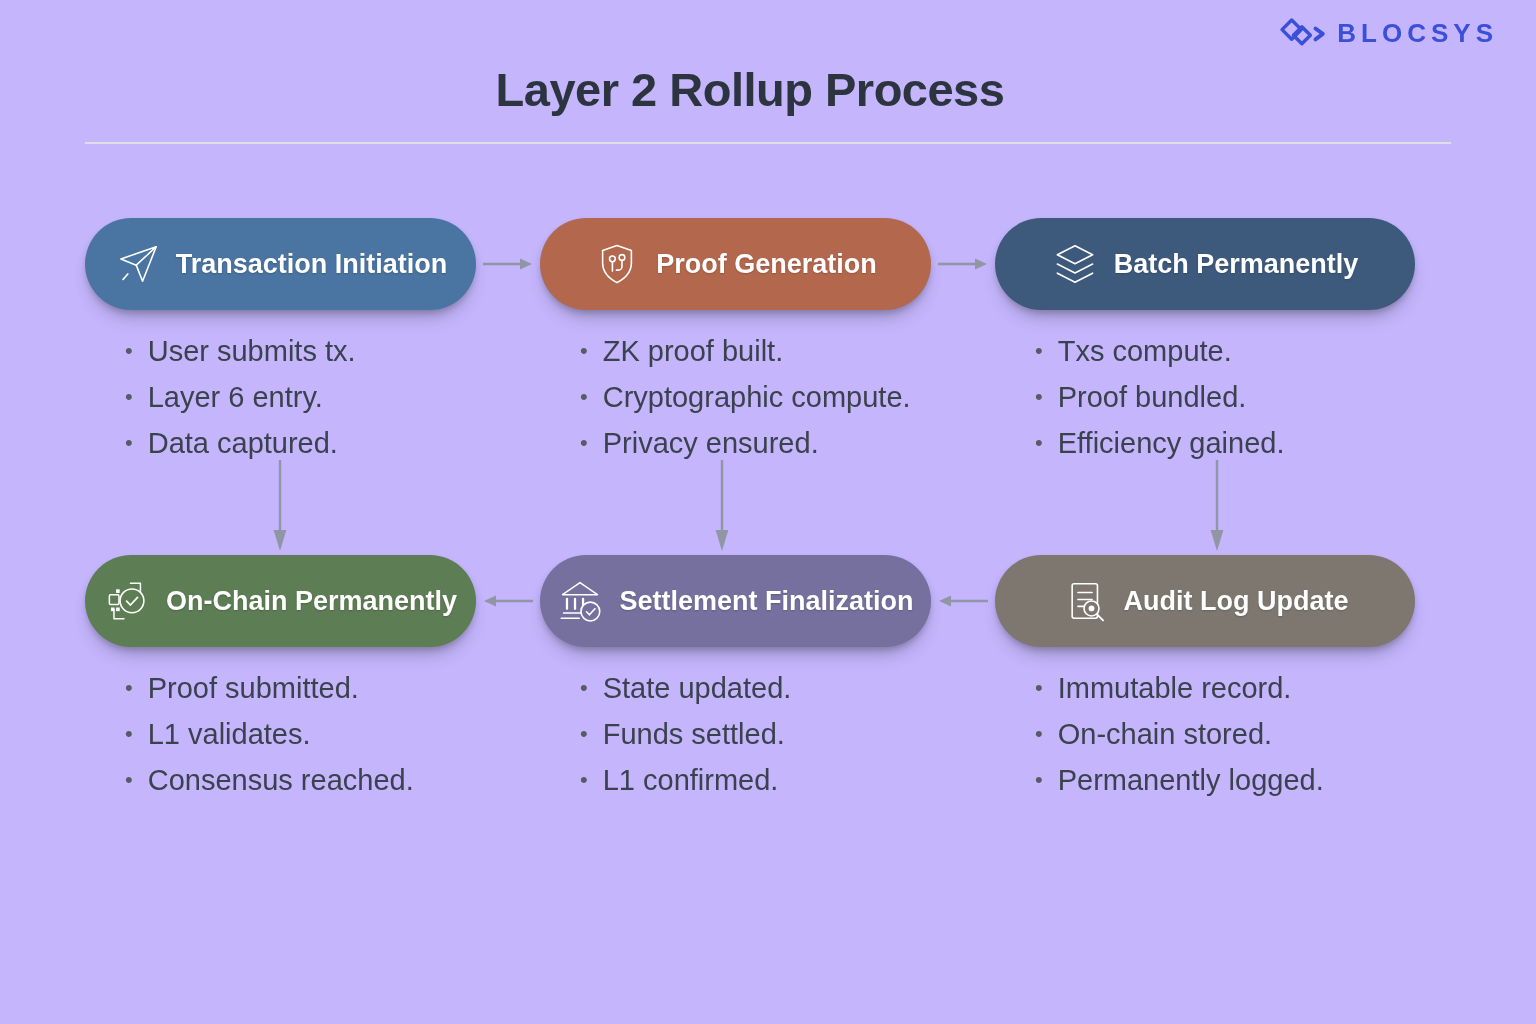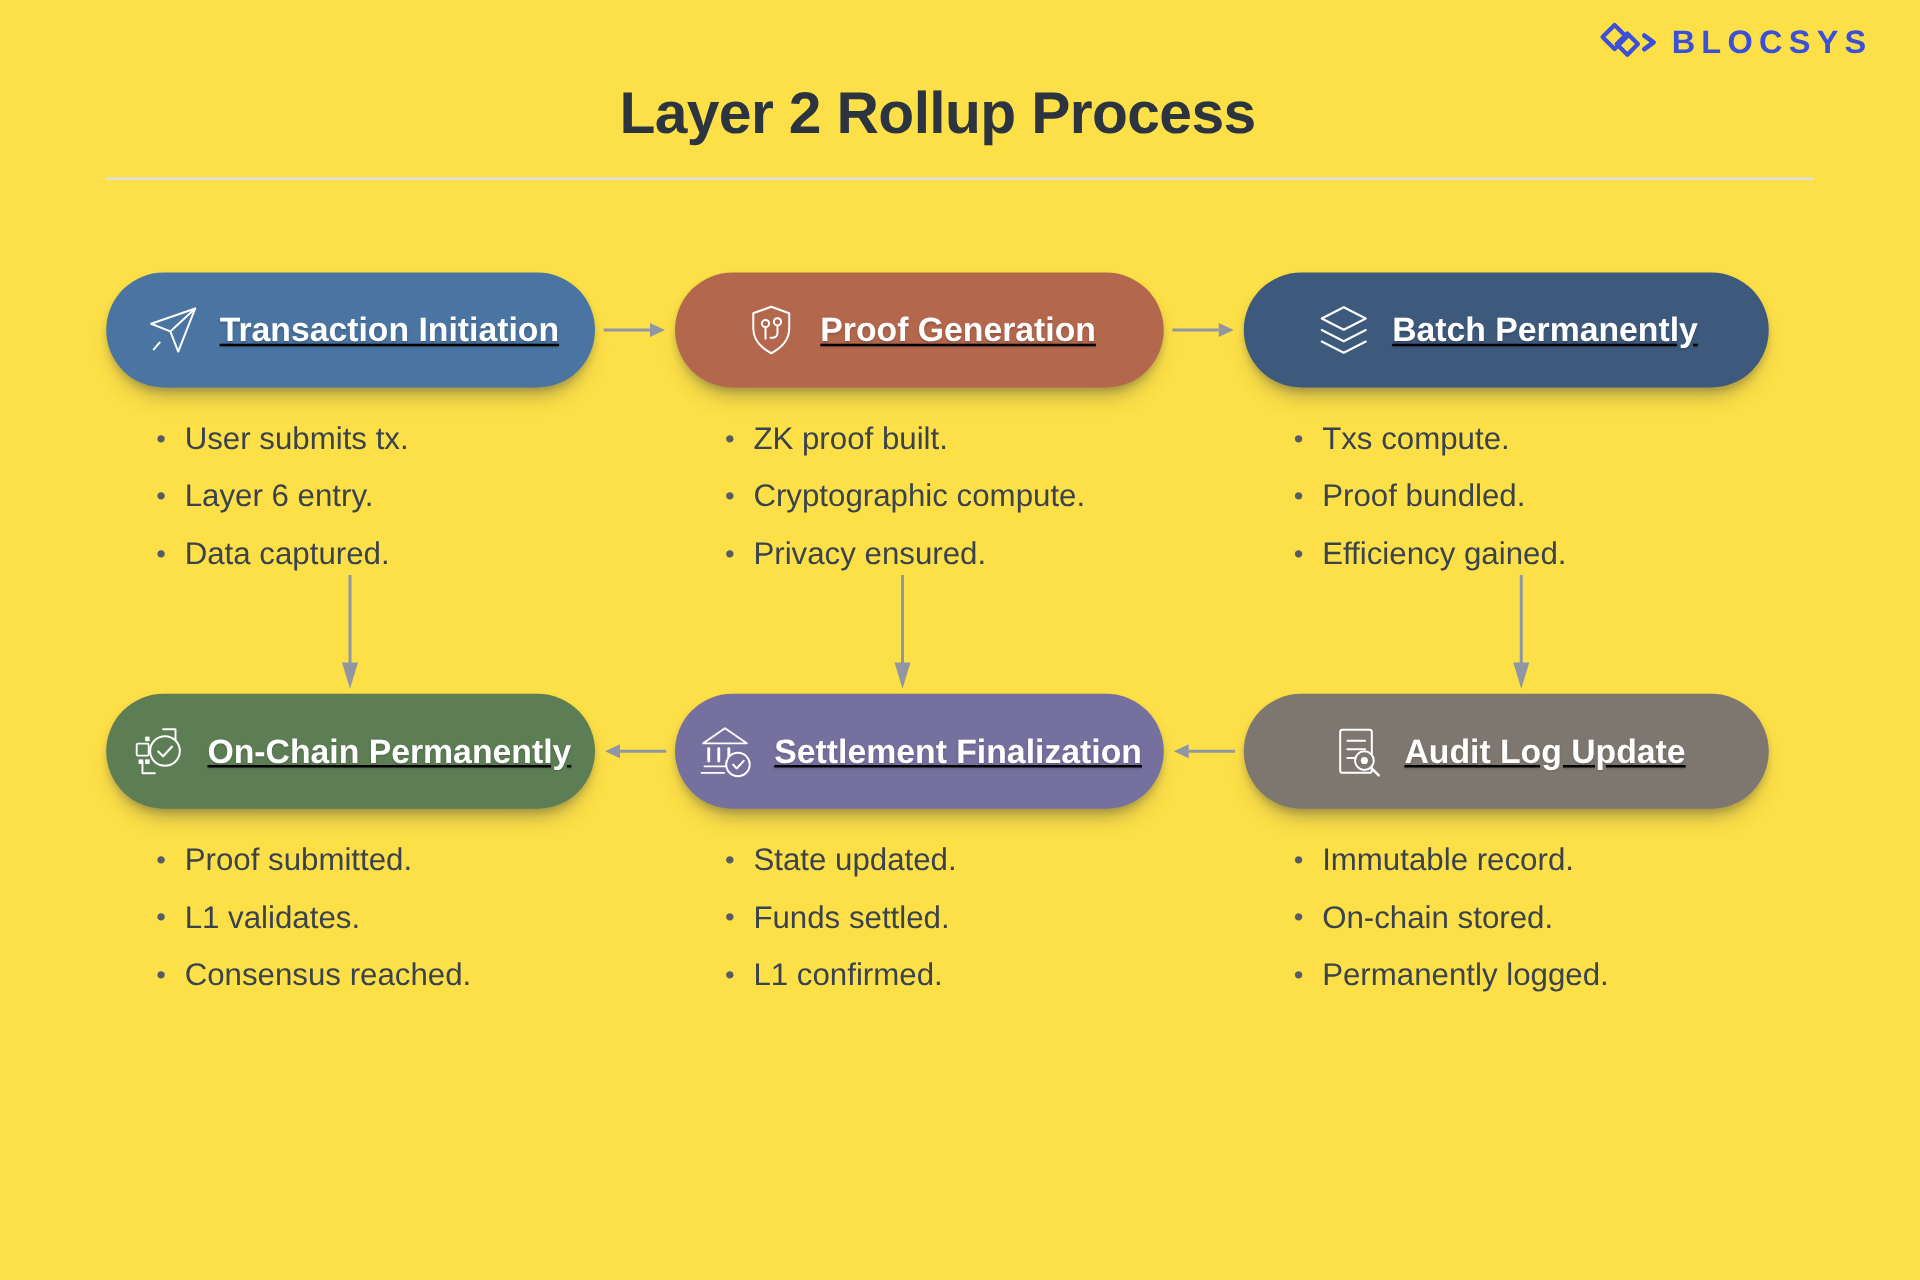--- a/index.html
+++ b/index.html
@@ -1,21 +1,21 @@
 <!DOCTYPE html>
 <html><head>
 <meta charset="utf-8">
 <style>
   * { margin: 0; padding: 0; box-sizing: border-box; }
   html, body { background: #ffffff; }
   .canvas {
     position: relative;
     width: 1536px;
     height: 1024px;
-    background: #fde047;
+    background: #c4b5fd;
     overflow: hidden;
     font-family: "Liberation Sans", sans-serif;
   }
 
   
   .logo {
     position: absolute;
     top: 16px;
     right: 38px;
     display: flex;
@@ -63,21 +63,20 @@
   .pill {
     height: 92px;
     border-radius: 46px;
     background: var(--c, #888);
     display: flex;
     align-items: center;
     justify-content: center;
     gap: 16px;
     padding: 0 16px;
     box-shadow: 0 12px 18px -8px rgba(55,55,65,.45), 0 3px 5px rgba(55,55,65,.18);
-    text-decoration: underline;
   }
   .pill .icon { width: 46px; height: 46px; flex: 0 0 auto; }
   .pill .icon svg { width: 46px; height: 46px; display: block; }
   .pill .label {
     color: #ffffff;
     font-size: 27px;
     font-weight: 700;
     white-space: nowrap;
     text-shadow: 0 1px 2px rgba(0,0,0,.18);
   }
@@ -92,21 +91,21 @@
     align-items: center;
     gap: 15px;
     height: 46px;
   }
   .bullets .dot {
     font-size: 22px;
     color: #555c66;
     line-height: 1;
   }
   .bullets .bullet-text {
-    font-size: 25px;
+    font-size: 29px;
     color: #3a424e;
   }
 
   
   .arrow { position: absolute; color: var(--c, #9196a4); }
   .arrow svg { display: block; }
   .ar1 { left: 482px; top: 255px; }
   .ar2 { left: 937px; top: 255px; }
   .al1 { left: 482px; top: 592px; }
   .al2 { left: 937px; top: 592px; }

